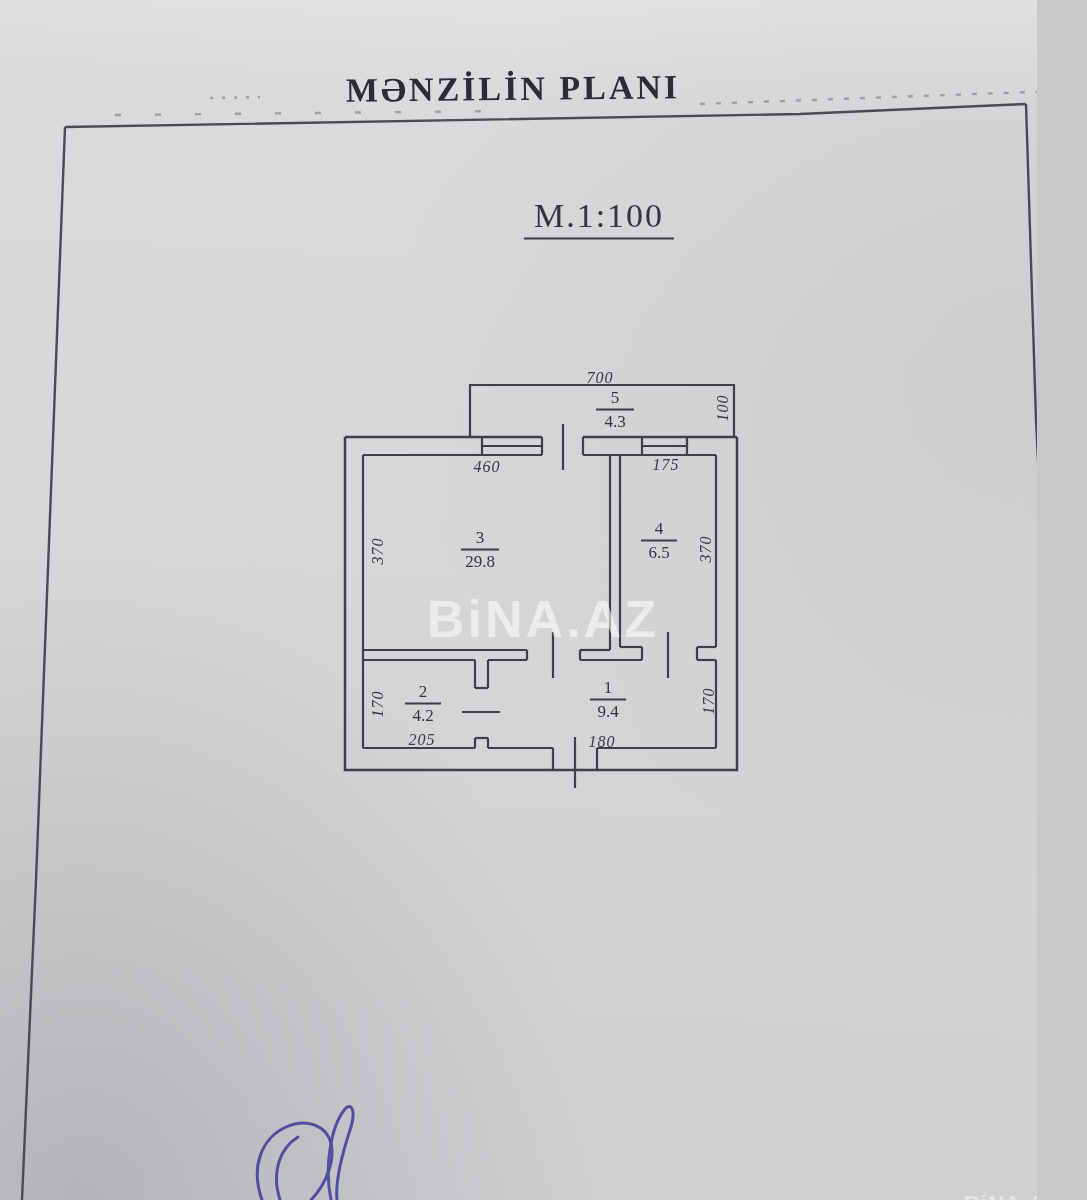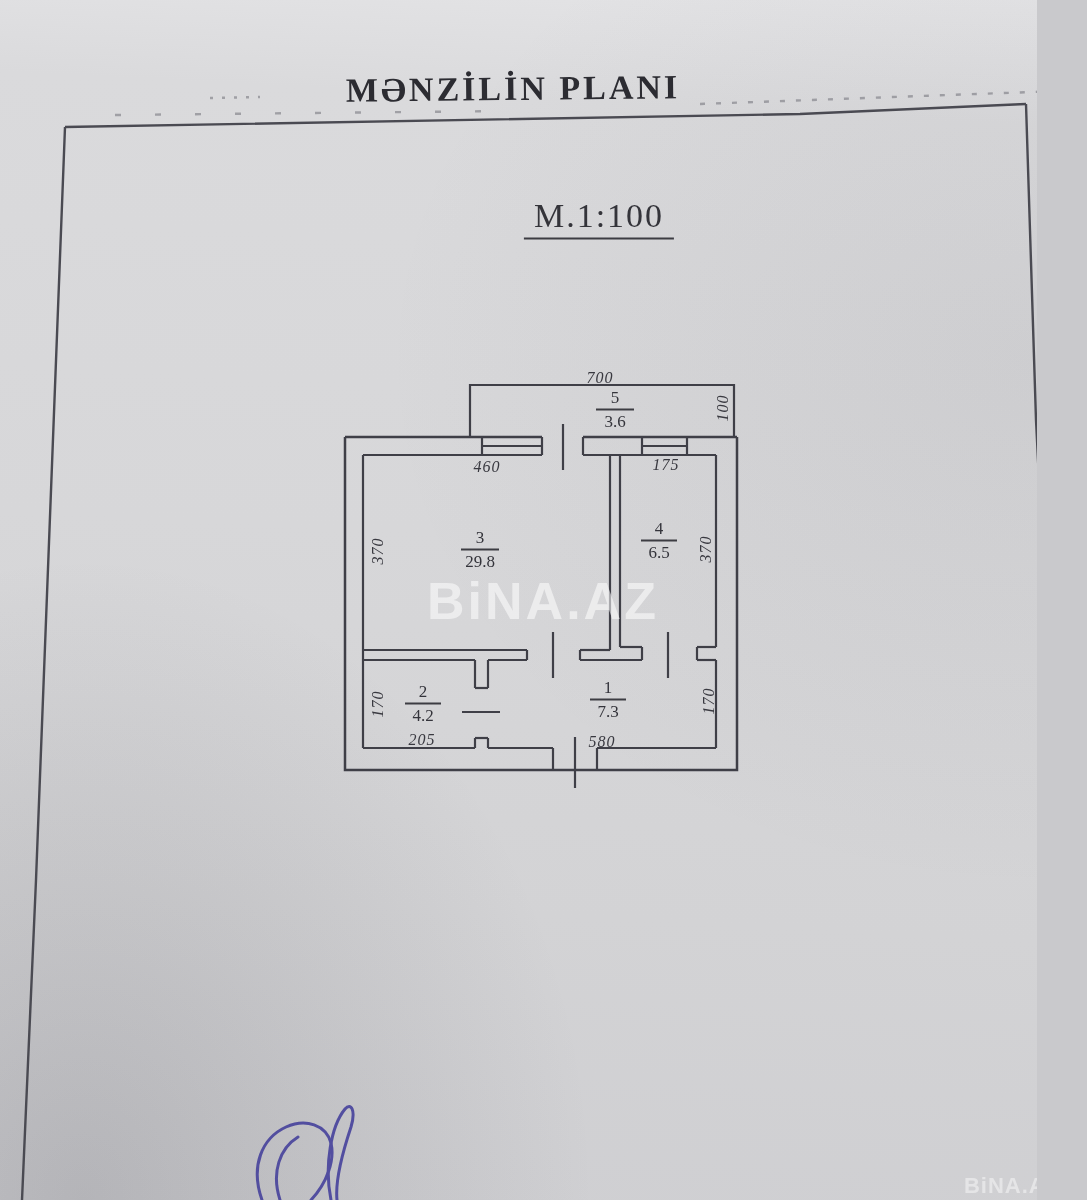--- a/index.html
+++ b/index.html
@@ -29,21 +29,21 @@
   }
   .dim.rot{transform:translate(-50%,-50%) rotate(-90deg);}
   .frac{
     position:absolute;transform:translate(-50%,-50%);
     display:flex;flex-direction:column;align-items:center;gap:2px;
     font-size:17px;color:#34343b;line-height:1;
   }
   .frac .bar{height:2px;background:#3c3c42;margin-top:1px;}
   .wm{
     font-family:"Liberation Sans", sans-serif;font-weight:bold;
-    color:rgba(255,255,255,0.55);letter-spacing:3px;
+    color:rgba(255,255,255,0.55);letter-spacing:3px;margin-top:18px;
   }
   .wm-big{font-size:52px;}
   .wm-small{font-size:22px;color:rgba(255,255,255,0.45);letter-spacing:1px;}
 </style>
 </head>
 <body>
 
 <div class="page">
 
   <svg class="lines" width="1087" height="1200" viewBox="0 0 1087 1200">
@@ -151,44 +151,44 @@
 
   <div class="lbl dim" style="left:600px;top:378px">700</div>
   <div class="lbl dim rot" style="left:723px;top:408px">100</div>
   <div class="lbl dim" style="left:487px;top:467px">460</div>
   <div class="lbl dim" style="left:666px;top:465px">175</div>
   <div class="lbl dim rot" style="left:378px;top:551px">370</div>
   <div class="lbl dim rot" style="left:706px;top:549px">370</div>
   <div class="lbl dim rot" style="left:378px;top:704px">170</div>
   <div class="lbl dim rot" style="left:709px;top:701px">170</div>
   <div class="lbl dim" style="left:422px;top:740px">205</div>
-  <div class="lbl dim" style="left:602px;top:742px">580</div>
+  <div class="lbl dim" style="left:602px;top:742px">180</div>
 
   <div class="frac" style="left:615px;top:409px">
     <span>5</span>
     <span class="bar" style="width:38px"></span>
-    <span>3.6</span>
+    <span>4.3</span>
   </div>
   <div class="frac" style="left:480px;top:549px">
     <span>3</span>
     <span class="bar" style="width:38px"></span>
     <span>29.8</span>
   </div>
   <div class="frac" style="left:659px;top:540px">
     <span>4</span>
     <span class="bar" style="width:36px"></span>
     <span>6.5</span>
   </div>
   <div class="frac" style="left:423px;top:703px">
     <span>2</span>
     <span class="bar" style="width:36px"></span>
     <span>4.2</span>
   </div>
   <div class="frac" style="left:608px;top:699px">
     <span>1</span>
     <span class="bar" style="width:36px"></span>
-    <span>7.3</span>
+    <span>9.4</span>
   </div>
 
   <div class="lbl wm wm-big" style="left:543px;top:601px">BiNA.AZ</div>
   <div class="lbl wm wm-small" style="left:1012px;top:1186px">BiNA.AZ</div>
 
 </div>
 
 </body></html>

